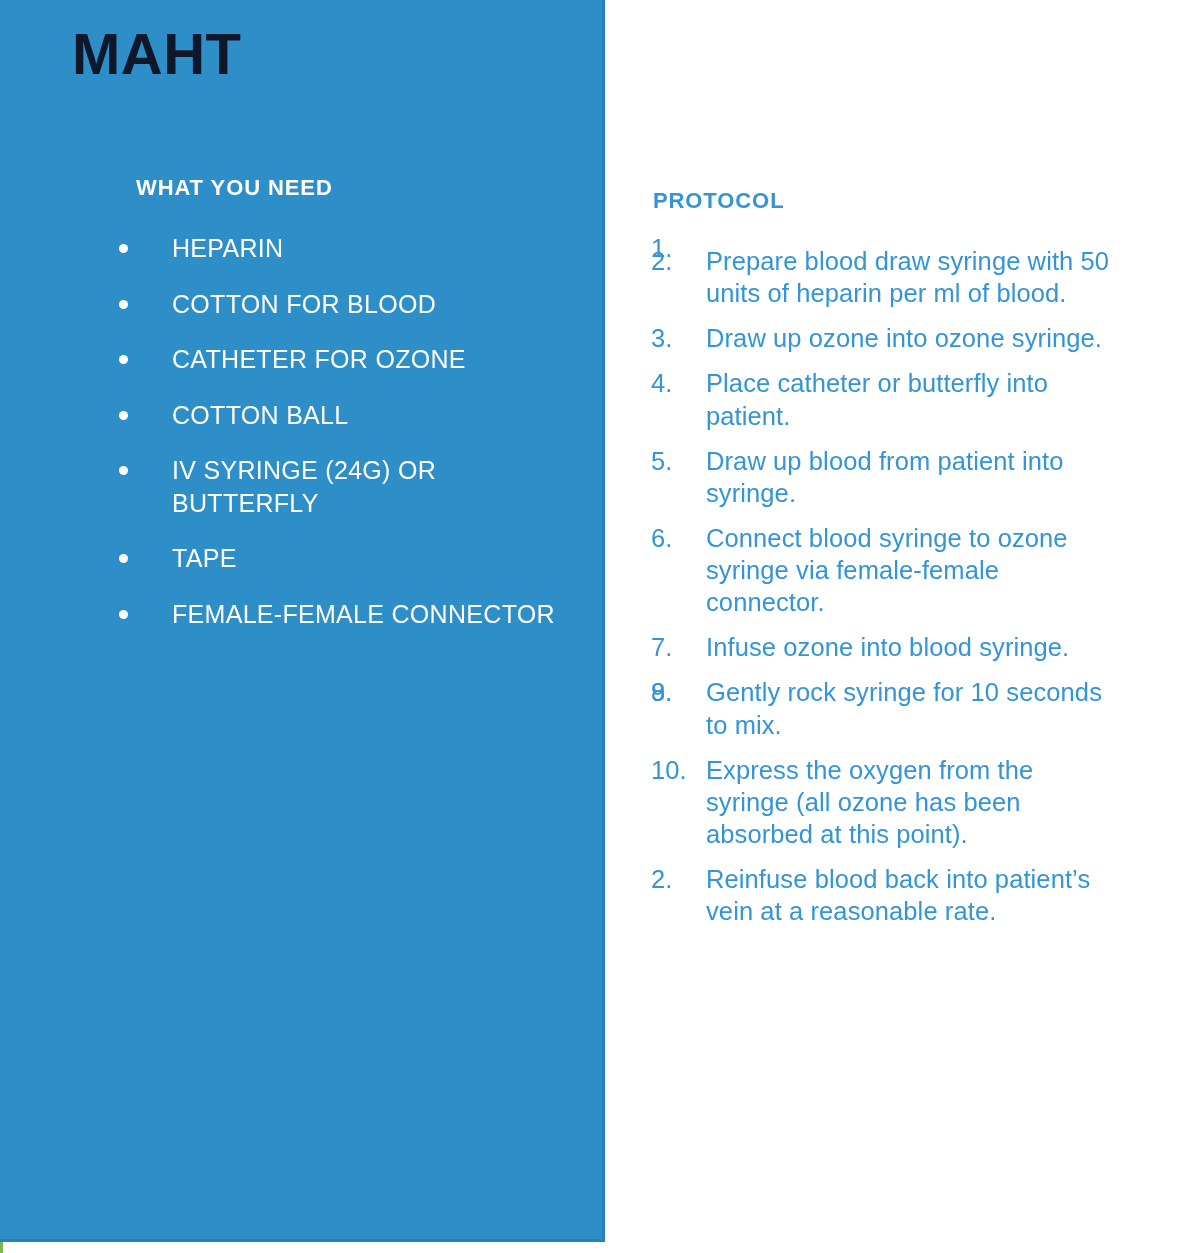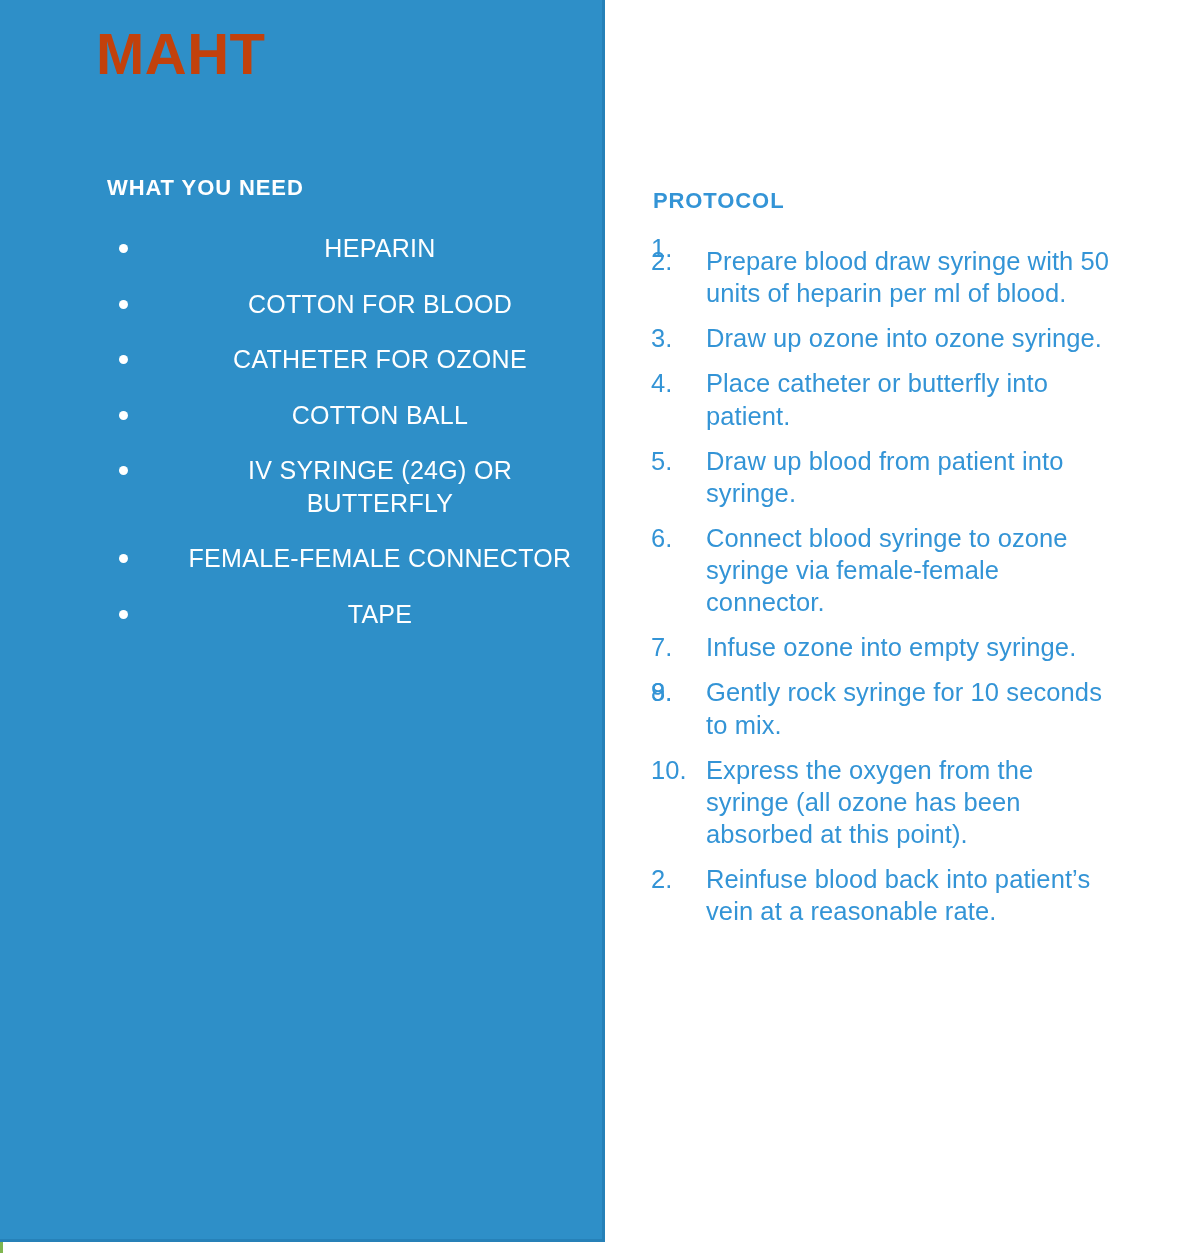--- a/index.html
+++ b/index.html
@@ -33,41 +33,41 @@
     left: 0;
     top: 1242px;
     width: 3px;
     height: 11px;
     background: #7FB650;
   }
 
   
   #title {
     position: absolute;
-    left: 96px;
+    left: 72px;
     top: 22px;
     font-size: 58px;
     font-weight: bold;
-    color: #c2410c;
+    color: #0f172a;
     letter-spacing: 0.5px;
     line-height: 1.1;
     white-space: nowrap;
   }
 
   
   .section-heading {
     position: absolute;
     font-size: 22px;
     font-weight: bold;
     letter-spacing: 0.9px;
     line-height: 1.2;
     white-space: nowrap;
   }
   #need-heading {
-    left: 107px;
+    left: 136px;
     top: 175px;
     color: #ffffff;
   }
   #protocol-heading {
     left: 653px;
     top: 188px;
     color: #3394D6;
   }
 
   
@@ -81,21 +81,20 @@
     padding: 0;
   }
   #need-list li {
     position: relative;
     padding-left: 54px;
     margin-bottom: 23px;
     color: #ffffff;
     font-size: 25px;
     line-height: 1.30;
     letter-spacing: 0.3px;
-    text-align: center;
   }
   #need-list li .bullet {
     position: absolute;
     left: 1px;
     top: 12px;
     width: 9px;
     height: 9px;
     border-radius: 50%;
     background: #ffffff;
   }
@@ -138,31 +137,31 @@
 <div id="title">MAHT</div>
 
 <div id="need-heading" class="section-heading">WHAT YOU NEED</div>
 
 <ul id="need-list">
     <li><span class="bullet"></span><span>HEPARIN</span></li>
     <li><span class="bullet"></span><span>COTTON FOR BLOOD</span></li>
     <li><span class="bullet"></span><span>CATHETER FOR OZONE</span></li>
     <li><span class="bullet"></span><span>COTTON BALL</span></li>
     <li><span class="bullet"></span><span>IV SYRINGE (24G) OR BUTTERFLY</span></li>
+    <li><span class="bullet"></span><span>TAPE</span></li>
     <li><span class="bullet"></span><span>FEMALE-FEMALE CONNECTOR</span></li>
-    <li><span class="bullet"></span><span>TAPE</span></li>
   </ul>
 
 <div id="protocol-heading" class="section-heading">PROTOCOL</div>
 
 <ol id="protocol-list">
     <li><span class="num">1.</span></li>
     <li><span class="num">2.</span><span>Prepare blood draw syringe with 50 units of heparin per ml of blood.</span></li>
     <li><span class="num">3.</span><span>Draw up ozone into ozone syringe.</span></li>
     <li><span class="num">4.</span><span>Place catheter or butterfly into patient.</span></li>
     <li><span class="num">5.</span><span>Draw up blood from patient into syringe.</span></li>
     <li><span class="num">6.</span><span>Connect blood syringe to ozone syringe via female-female connector.</span></li>
-    <li><span class="num">7.</span><span>Infuse ozone into empty syringe.</span></li>
+    <li><span class="num">7.</span><span>Infuse ozone into blood syringe.</span></li>
     <li><span class="num">8.</span></li>
     <li><span class="num">9.</span><span>Gently rock syringe for 10 seconds to mix.</span></li>
     <li><span class="num">10.</span><span>Express the oxygen from the syringe (all ozone has been absorbed at this point).</span></li>
     <li><span class="num">2.</span><span>Reinfuse blood back into patient’s vein at a reasonable rate.</span></li>
   </ol>
 
 </body></html>

